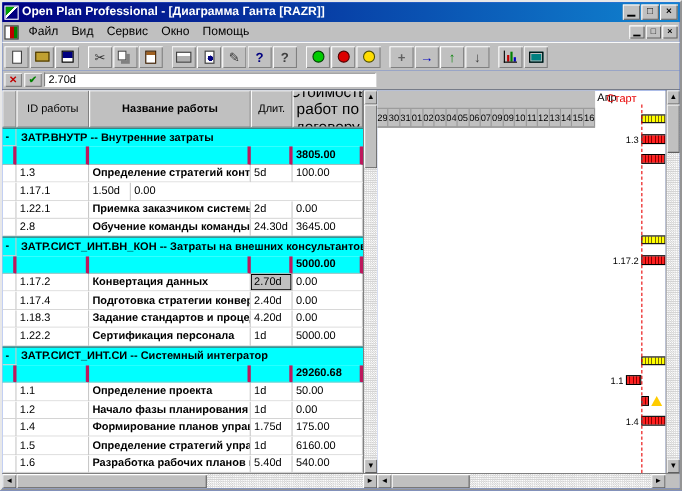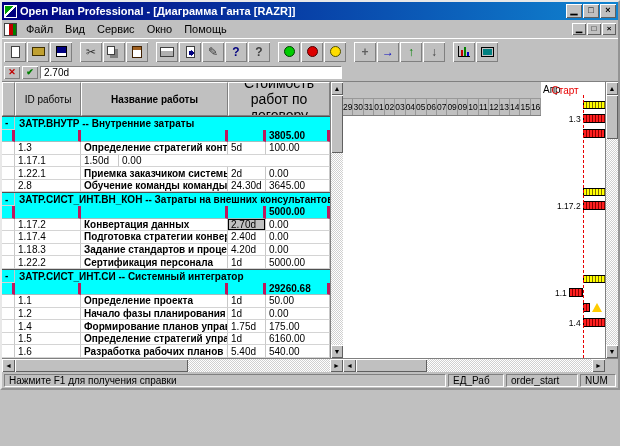--- a/index.html
+++ b/index.html
@@ -1,17 +1,17 @@
 <!DOCTYPE html>
 <html><head>
 <meta charset="utf-8">
 <style>
   *{margin:0;padding:0;box-sizing:border-box;font-family:"Liberation Sans",sans-serif;}
   html,body{width:620px;height:446px;overflow:hidden;background:#c0c0c0;}
-  .win{width:620px;height:390px;background:#1d4ed8;border:2px outset #e8e8e8;display:flex;flex-direction:column;overflow:hidden;}
+  .win{width:620px;height:446px;background:#1d4ed8;border:2px outset #e8e8e8;display:flex;flex-direction:column;overflow:hidden;}
 
   
   .titlebar{height:18px;background:linear-gradient(90deg,#000080,#1084d0);display:flex;align-items:center;padding:0 2px;gap:3px;flex:0 0 18px;}
   .appicon{width:13px;height:13px;background:linear-gradient(135deg,#00a000 0 6px,#ffffff 6px 8px,#000080 8px);border:1px solid #fff;flex:0 0 13px;}
   .title{color:#fff;font-weight:bold;font-size:11px;flex:1;white-space:nowrap;overflow:hidden;}
   .wbtns{display:flex;gap:1px;}
   .wbtn{width:16px;height:14px;background:#c0c0c0;box-shadow:inset 1px 1px 0 #fff,inset -1px -1px 0 #606060;font-size:9px;line-height:13px;text-align:center;font-weight:bold;color:#000;}
 
   
   .menubar{height:18px;display:flex;align-items:center;padding:0 2px;flex:0 0 18px;background:#c0c0c0;}
@@ -217,20 +217,21 @@
     <div class="efield">2.70d</div>
   </div>
 
   <div class="content">
 
     <div class="tablepane">
       <div class="thead">
         <div class="th c0"></div>
         <div class="th c1">ID работы</div>
         <div class="th c2">Название работы</div>
+        <div class="th c3">Длит.</div>
         <div class="th c4">Стоимость работ по договору</div>
       </div>
       <div class="tbody" id="tbody">
           <div class="trow section">
             <div class="cell c0">-</div>
             <div class="cspan">ЗАТР.ВНУТР -- Внутренние затраты</div>
           </div>
           <div class="trow summary">
             <div class="cell c0"></div>
             <div class="cell c1"></div>
@@ -463,20 +464,14 @@
     <div class="hs right">
       <div class="harrow">◄</div>
       <div class="htrack">
         <div class="hthumb" style="width:30%;"></div>
       </div>
       <div class="harrow">►</div>
     </div>
     <div class="hcorner"></div>
   </div>
 
-  <div class="statusbar">
-    <div class="spanel sp-main">Нажмите F1 для получения справки</div>
-    <div class="spanel sp-a">ЕД_Раб</div>
-    <div class="spanel sp-b">order_start</div>
-    <div class="spanel sp-c">NUM</div>
-  </div>
 
 </div>
 
 </body></html>

